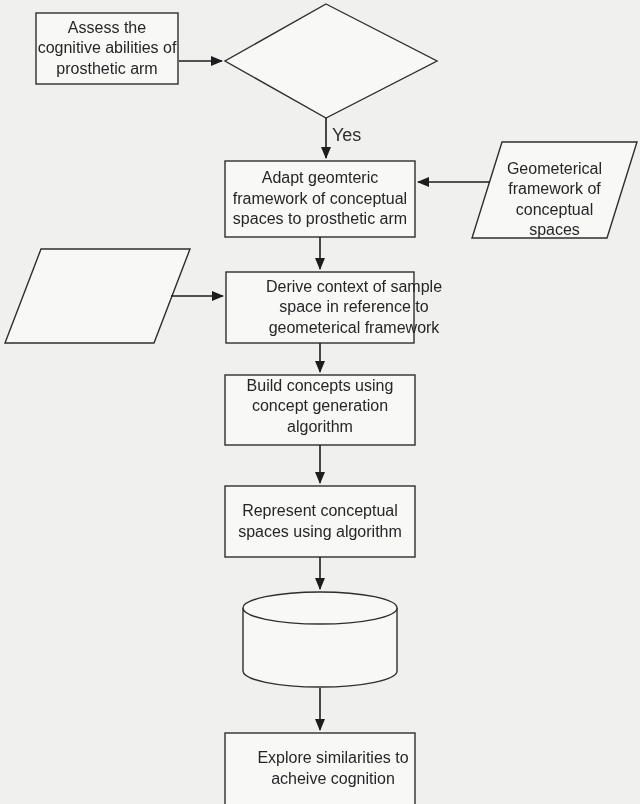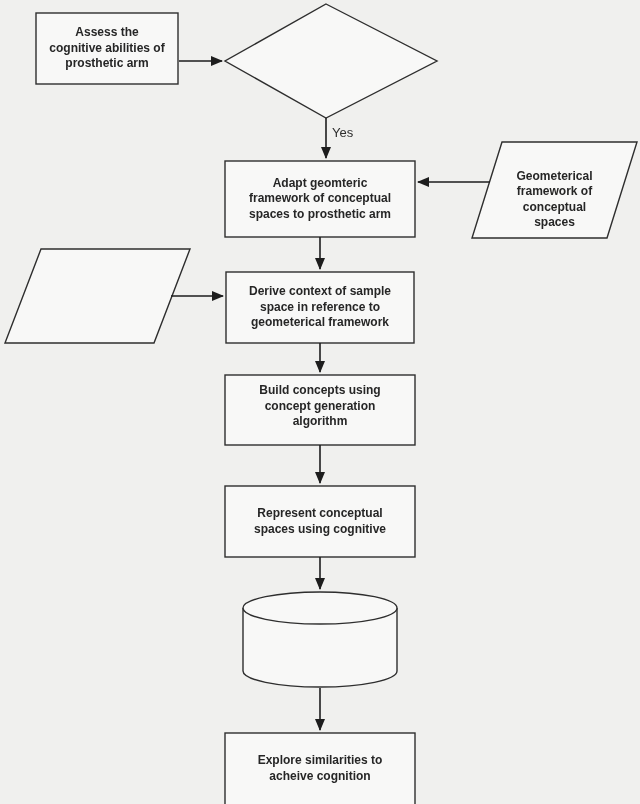--- a/index.html
+++ b/index.html
@@ -30,29 +30,29 @@
     stroke-width: 1.6;
     fill: none;
   }
   .label {
     position: absolute;
     display: flex;
     align-items: center;
     justify-content: center;
     text-align: center;
     white-space: pre-line;
-    font-weight: bold;
-    font-size: 12px;
+    font-weight: normal;
+    font-size: 16px;
     line-height: 1.28;
     color: #262626;
     pointer-events: none;
   }
   .edge-label {
     position: absolute;
-    font-size: 13px;
+    font-size: 18px;
     font-weight: 400;
     color: #2e2e2e;
   }
 </style>
 </head>
 <body>
 
 <div id="canvas">
 
   <svg class="layer" width="640" height="804" viewBox="0 0 640 804">
@@ -97,28 +97,28 @@
   <div class="label" style="left:225px; top:161px; width:190px; height:76px;">Adapt geomteric
 framework of conceptual
 spaces to prosthetic arm</div>
 
   <div class="label" style="left:472px; top:142px; width:165px; height:115px;">Geometerical
 framework of
 conceptual
 spaces</div>
 
 
-  <div class="label" style="left:226px; top:272px; width:188px; height:71px;">Derive context of sample
+  <div class="label" style="left:226px; top:272px; width:188px; height:71px;padding-left:34px;">Derive context of sample
 space in reference to
 geometerical framework</div>
 
   <div class="label" style="left:225px; top:375px; width:190px; height:63px;">Build concepts using
 concept generation
 algorithm</div>
 
   <div class="label" style="left:225px; top:486px; width:190px; height:71px;">Represent conceptual
-spaces using cognitive</div>
+spaces using algorithm</div>
 
 
-  <div class="label" style="left:225px; top:733px; width:190px; height:71px;">Explore similarities to
+  <div class="label" style="left:238px; top:733px; width:190px; height:71px;">Explore similarities to
 acheive cognition</div>
 
 </div>
 
 </body></html>

